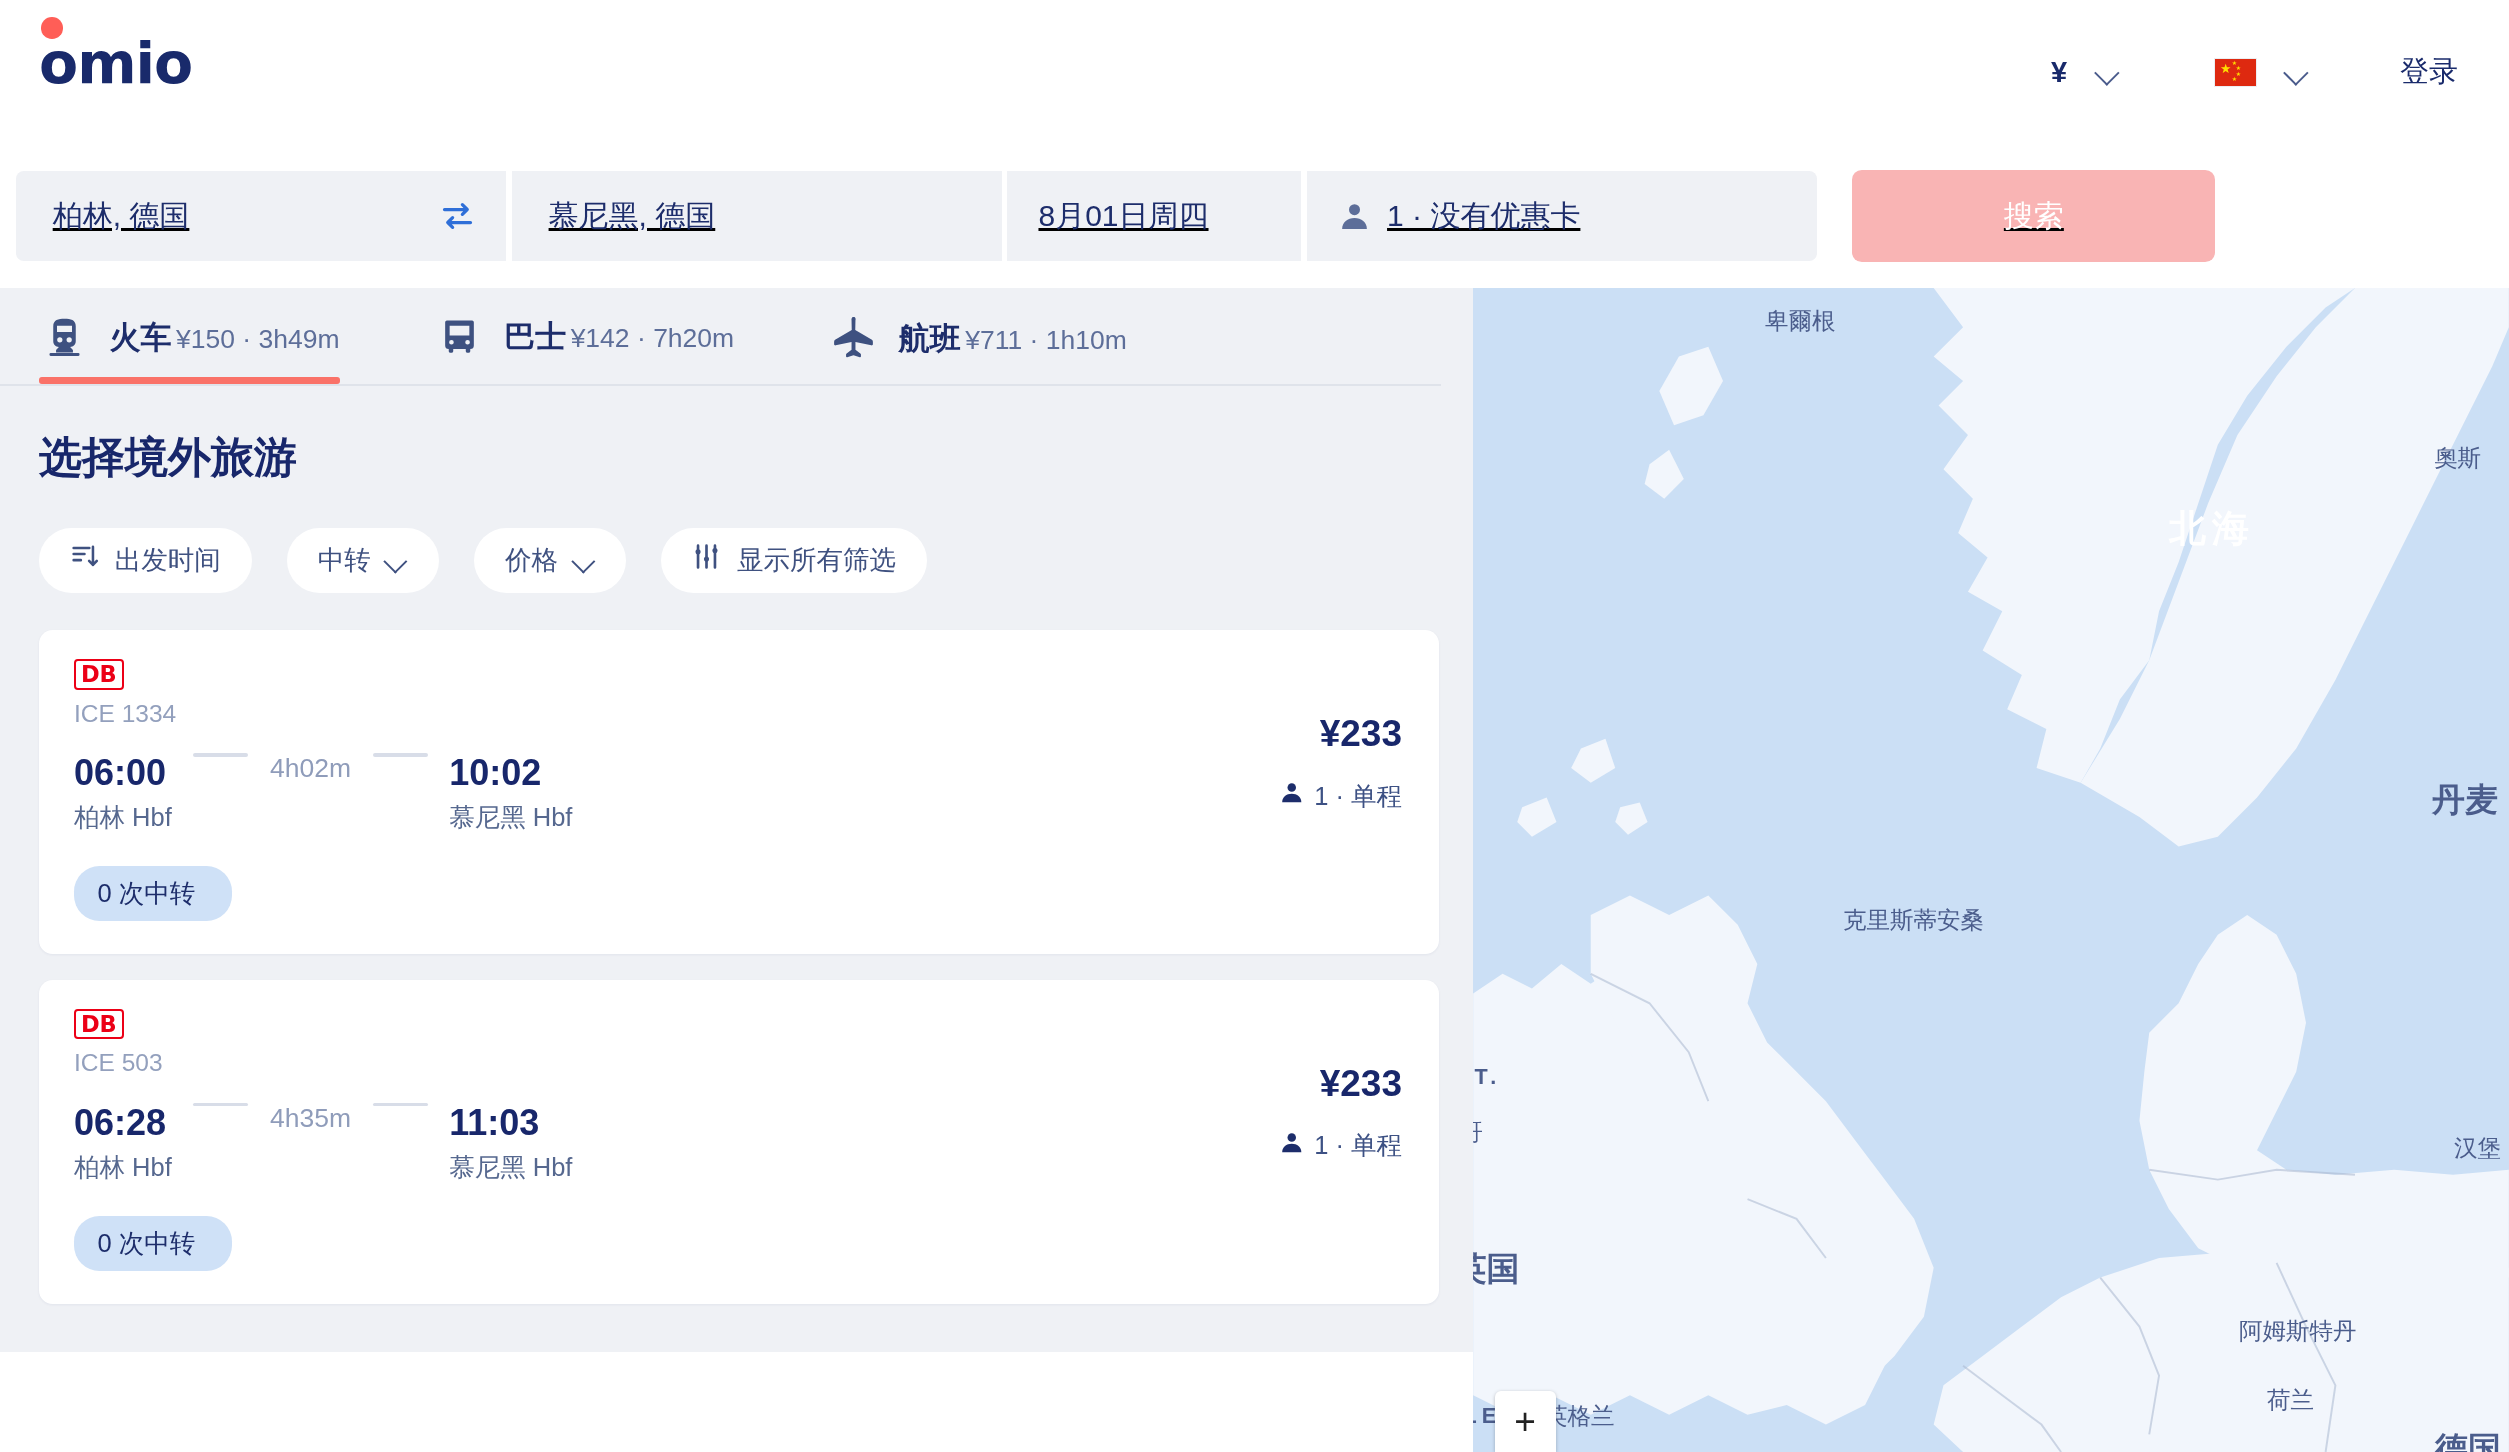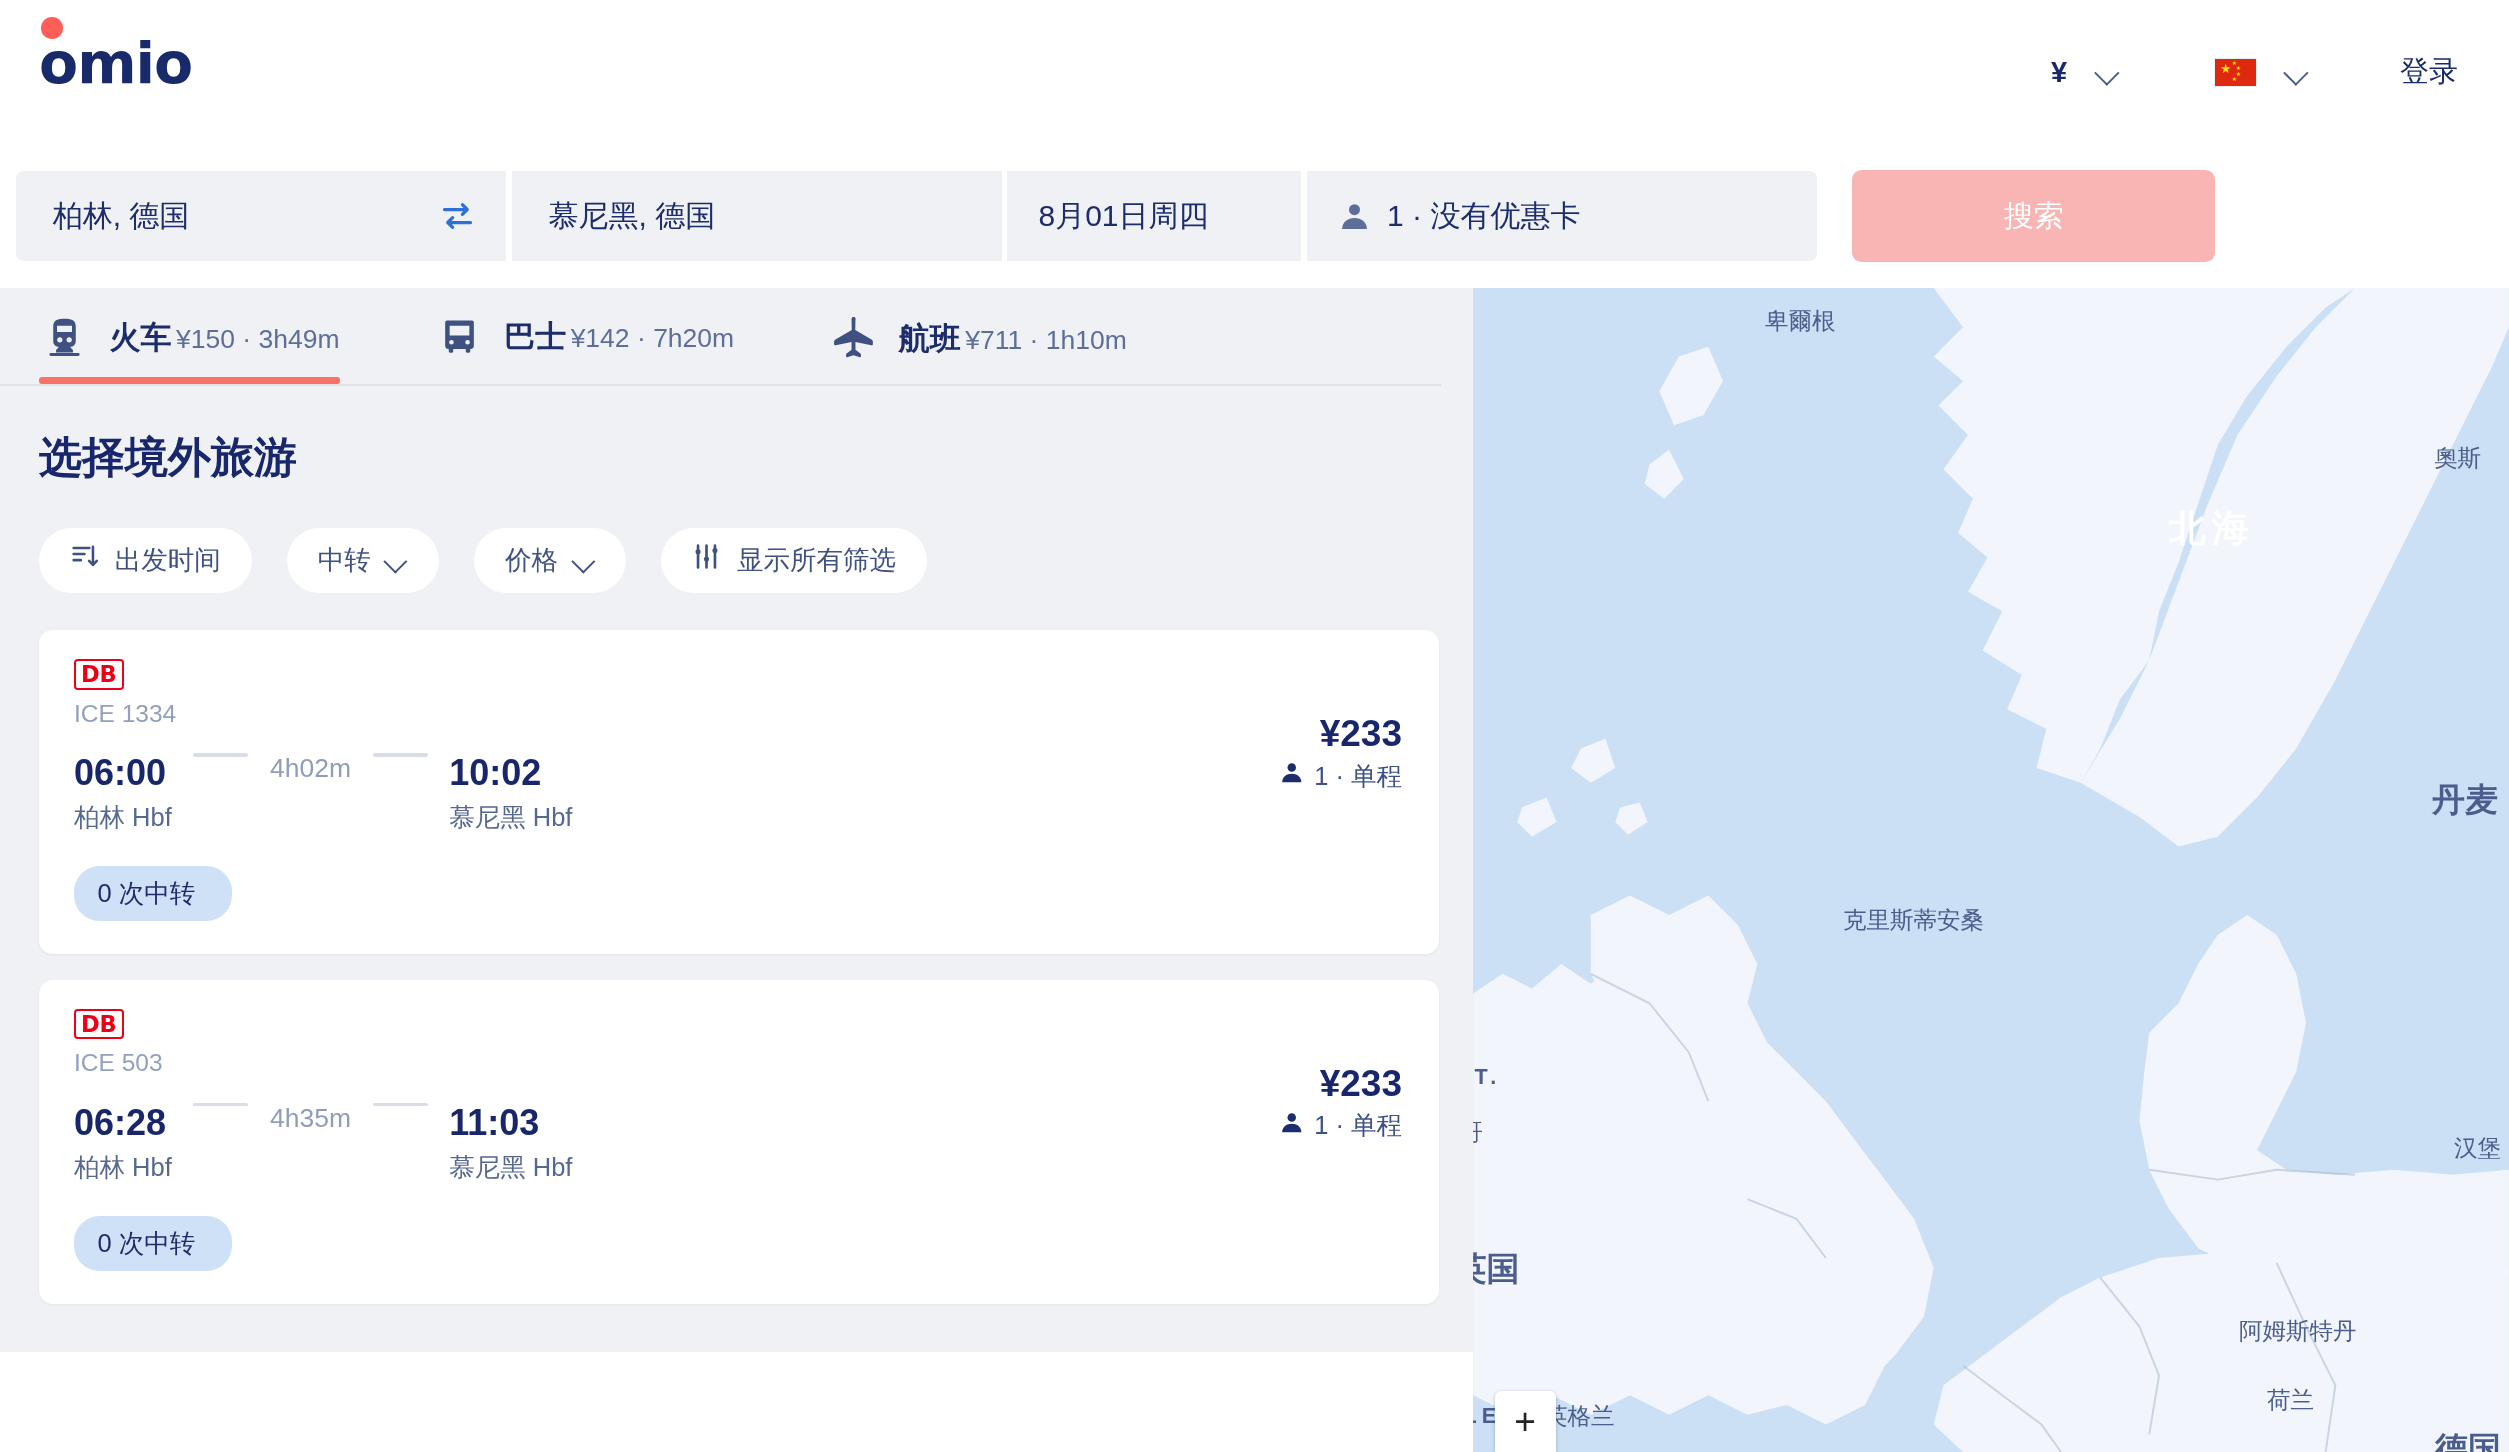--- a/index.html
+++ b/index.html
@@ -61,20 +61,21 @@
   .flag .s4 { left: 16.7px; top: 18.6px; }
   .login {
     font-size: 29px; color: #192a6b; margin-left: 90px; font-weight: 500;
   }
 
   
   .searchbar {
     position: absolute; left: 0; top: 144px; width: 2509px; height: 144px;
     background: #ffffff; display: flex; align-items: center;
     padding: 0 15.7px;
+    text-decoration: underline;
   }
   .field {
     height: 90px; background: #eff1f5; display: flex; align-items: center;
     position: relative;
   }
   .field.first { border-radius: 7.8px 0 0 7.8px; }
   .f-origin { width: 490px; padding-left: 37px; }
   .f-dest   { width: 490px; padding-left: 37px; margin-left: 5.9px; }
   .f-date   { width: 294px; padding-left: 31px; margin-left: 5.9px; }
   .f-return { width: 294px; padding-left: 31px; margin-left: 0px; }
@@ -165,21 +166,21 @@
     margin: 0 21.6px;
   }
   .dur { font-size: 26.5px; color: #8f9cba; }
   .leg-col { display: flex; flex-direction: column; }
   .leg-col.right { align-items: flex-start; }
   .price-col {
     position: absolute; right: 37px; top: 84px; text-align: right;
   }
   .price { font-size: 37px; font-weight: 700; color: #18276b; line-height: 1.1; }
   .price-sub {
-    font-size: 25.5px; color: #3d5184; margin-top: 4px;
+    font-size: 25.5px; color: #3d5184; margin-top: 24px;
     display: flex; align-items: center; justify-content: flex-end; gap: 9.8px;
   }
   .stops-badge {
     display: inline-flex; align-items: center; gap: 13.7px;
     background: #cfe1f7; color: #1d2d6b; border-radius: 25.5px;
     padding: 9.8px 23.5px; font-size: 25.5px; margin-top: 31px; cursor: pointer;
   }
   .stops-badge .chev-sm::before { border-color: #1d2d6b; }
 
   

